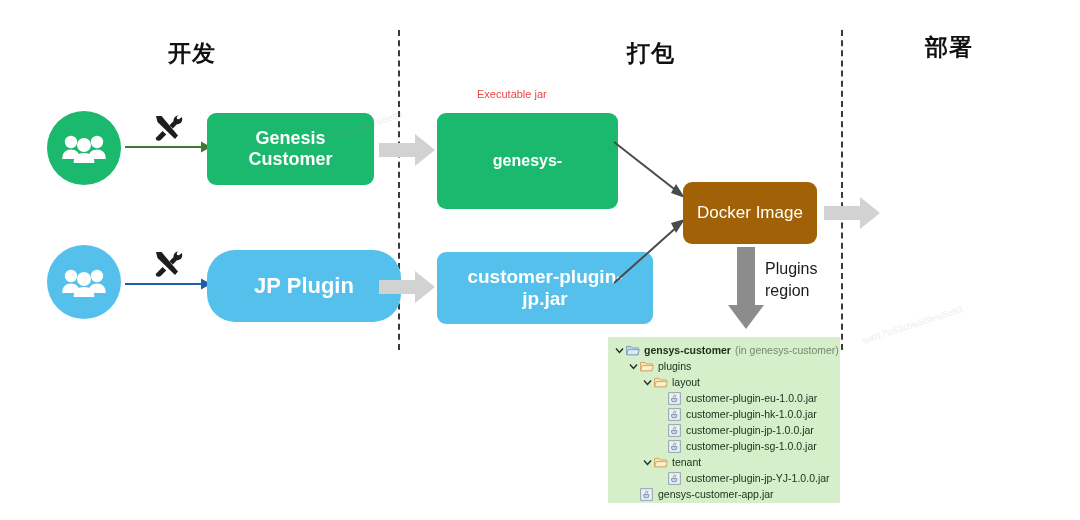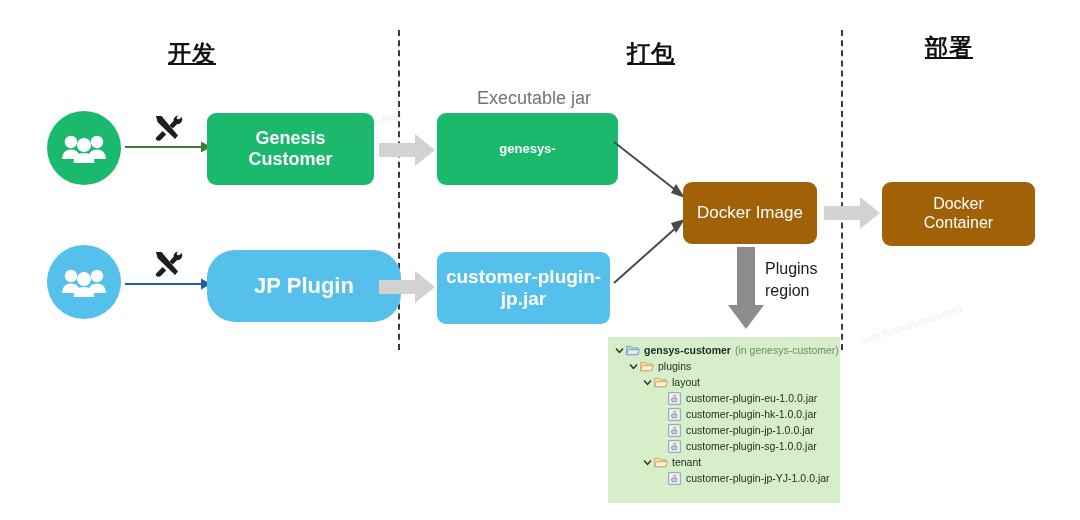--- a/index.html
+++ b/index.html
@@ -22,21 +22,20 @@
     height: 520px;
   }
   
   .phase-title {
     position: absolute;
     font-size: 23px;
     font-weight: bold;
     color: #111111;
     letter-spacing: 1px;
     white-space: nowrap;
-    text-decoration: underline;
   }
   #phase-dev   { left: 168px; top: 38px; }
   #phase-pack  { left: 590px; top: 38px; margin-left: 37px; }
   #phase-dep   { left: 925px; top: 32px; }
 
   
   .divider {
     position: absolute;
     width: 0;
     border-left: 2px dashed #3a3a3a;
@@ -88,32 +87,32 @@
     line-height: 1.18;
     box-sizing: border-box;
     padding: 4px 8px;
   }
   .box.green { background: #1BB96E; }
   .box.blue  { background: #54C0EB; }
   .box.dark  { background: #a16207; font-weight: normal; }
 
   #box-genesis-customer { left: 207px; top: 113px; width: 167px; height: 72px; font-size: 18px; }
   #box-jp-plugin        { left: 207px; top: 250px; width: 194px; height: 72px; font-size: 22px; border-radius: 28px; }
-  #box-genesys-jar      { left: 437px; top: 113px; width: 181px; height: 72px; font-size: 13px; }
-  #box-plugin-jar       { left: 437px; top: 252px; width: 173px; height: 72px; font-size: 19px; }
+  #box-genesys-jar      { left: 437px; top: 113px; width: 181px; height: 96px; font-size: 16px; }
+  #box-plugin-jar       { left: 437px; top: 252px; width: 216px; height: 72px; font-size: 19px; }
   #box-docker-image     { left: 683px; top: 182px; width: 134px; height: 62px; font-size: 17px; }
   #box-docker-container { left: 882px; top: 182px; width: 153px; height: 64px; font-size: 16px; }
 
   
   #caption-executable-jar {
     position: absolute;
     left: 477px;
     top: 88px;
-    font-size: 18px;
-    color: #737373;
+    font-size: 11px;
+    color: #ef4444;
     white-space: nowrap;
   }
 
   
   .block-arrow {
     position: absolute;
   }
   #block-arrow-1 { left: 379px; top: 134px; width: 56px; height: 32px; }
   #block-arrow-2 { left: 379px; top: 271px; width: 56px; height: 32px; }
   #block-arrow-3 { left: 824px; top: 197px; width: 56px; height: 32px; }
@@ -302,26 +301,20 @@
   <div class="box dark" id="box-docker-image">
     <span>Docker Image</span>
   </div>
 
   <div class="block-arrow" id="block-arrow-3">
     <svg width="56" height="32" viewBox="0 0 56 32">
       <polygon points="0,9 36,9 36,0 56,16 36,32 36,23 0,23" fill="#D2D2D2"></polygon>
     </svg>
   </div>
 
-  <div class="box dark" id="box-docker-container">
-    <span>
-      <span>Docker</span><br>
-      <span>Container</span>
-    </span>
-  </div>
 
   <div class="block-arrow" id="block-arrow-down">
     <svg width="36" height="82" viewBox="0 0 36 82">
       <polygon points="9,0 27,0 27,58 36,58 18,82 0,58 9,58" fill="#8C8C8C"></polygon>
     </svg>
   </div>
 
   <div id="label-plugins-layout">
     <span>Plugins</span><br>
     <span>region</span>
@@ -416,18 +409,28 @@
       <div class="tree-row">
         <span class="indent" style="width: 48px;"></span>
         <span class="twisty empty"><svg width="11" height="11" viewBox="0 0 11 11"></svg></span>
         <span class="jar-icon"><svg width="13" height="13" viewBox="0 0 13 13">
             <rect x="0.7" y="0.7" width="11.6" height="11.6" fill="#E9F2FA" stroke="#8899A8" stroke-width="0.9"></rect>
             <path d="M3.4 6.6 L9 6.6 L8.4 9.6 L4 9.6 Z" fill="#C6D6E2" stroke="#6E8096" stroke-width="0.7"></path>
             <path d="M5 5.6 C5 4.3 6.6 4.2 6.2 2.6 M7 5.6 C7 4.6 8.1 4.4 7.8 3.2" fill="none" stroke="#D4622A" stroke-width="0.9"></path>
           </svg></span>
         <span class="tree-label">customer-plugin-jp-YJ-1.0.0.jar</span>
       </div>
+      <div class="tree-row">
+        <span class="indent" style="width: 20px;"></span>
+        <span class="twisty empty"><svg width="11" height="11" viewBox="0 0 11 11"></svg></span>
+        <span class="jar-icon"><svg width="13" height="13" viewBox="0 0 13 13">
+            <rect x="0.7" y="0.7" width="11.6" height="11.6" fill="#E9F2FA" stroke="#8899A8" stroke-width="0.9"></rect>
+            <path d="M3.4 6.6 L9 6.6 L8.4 9.6 L4 9.6 Z" fill="#C6D6E2" stroke="#6E8096" stroke-width="0.7"></path>
+            <path d="M5 5.6 C5 4.3 6.6 4.2 6.2 2.6 M7 5.6 C7 4.6 8.1 4.4 7.8 3.2" fill="none" stroke="#D4622A" stroke-width="0.9"></path>
+          </svg></span>
+        <span class="tree-label">gensys-customer-app.jar</span>
+      </div>
     </div>
 
   <div class="watermark" style="left:300px;top:125px;">\u4f17\u53cb\u56fe\u5e93</div>
   <div class="watermark" style="left:860px;top:320px;">\u4f17\u53cb\u56fe\u5e93</div>
 
 </div>
 
 </body></html>

